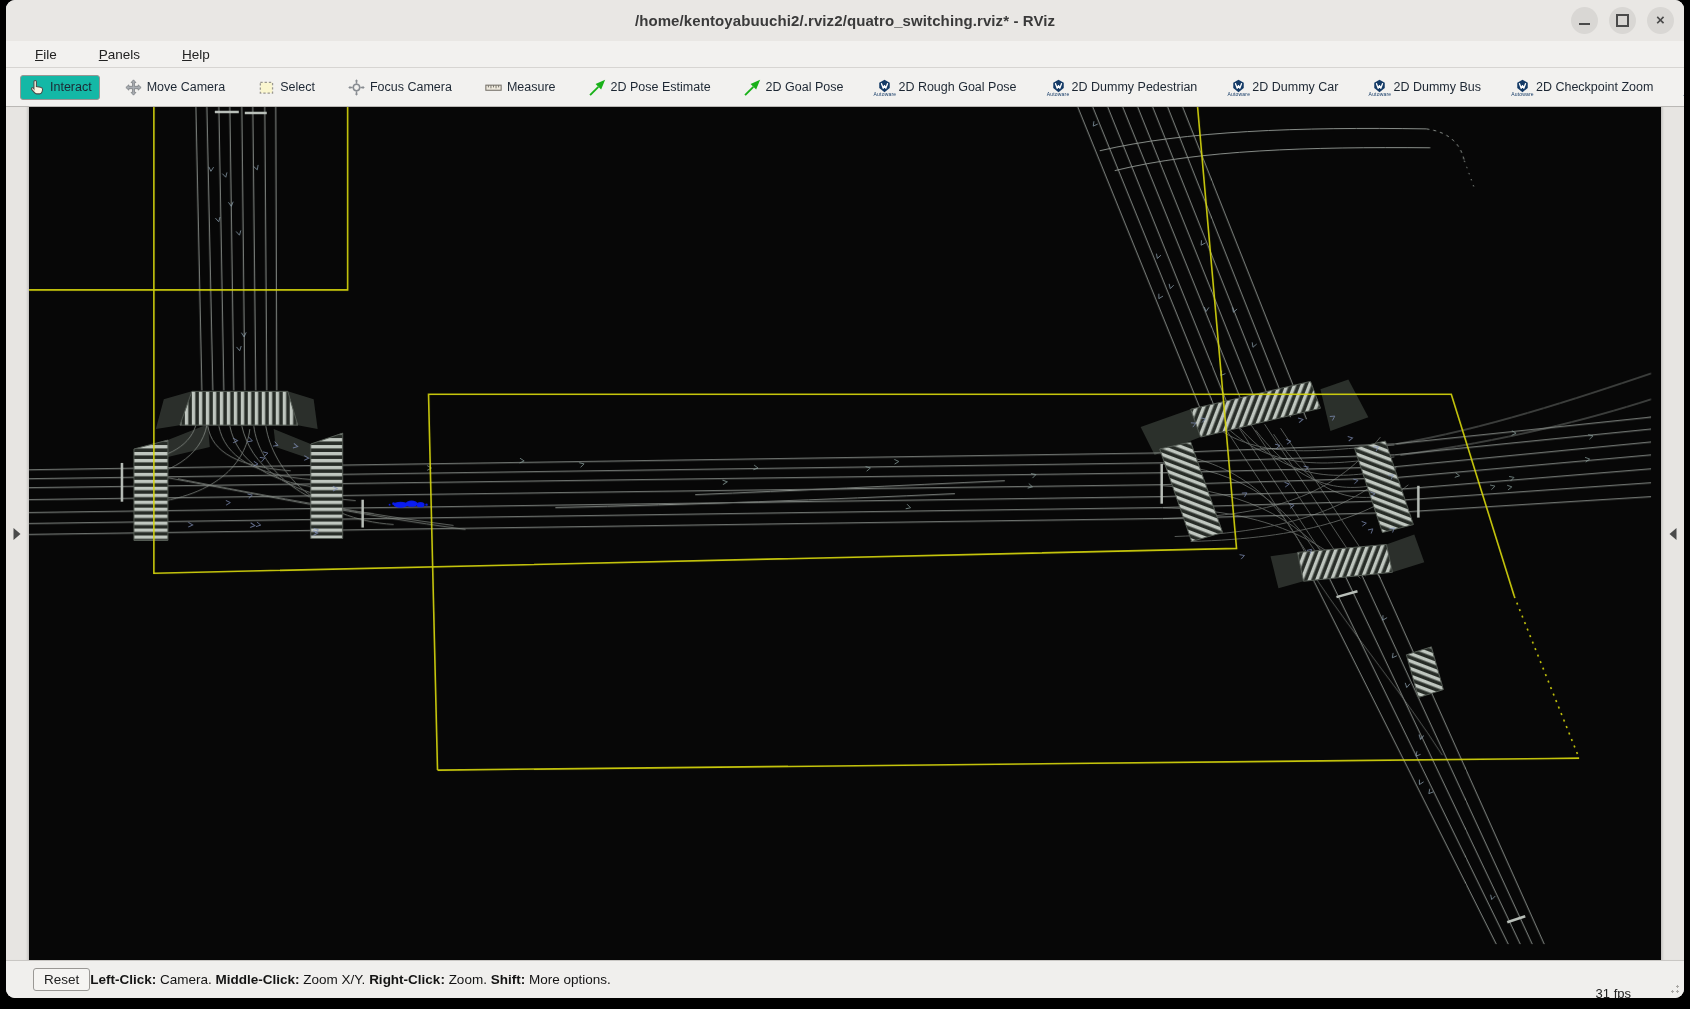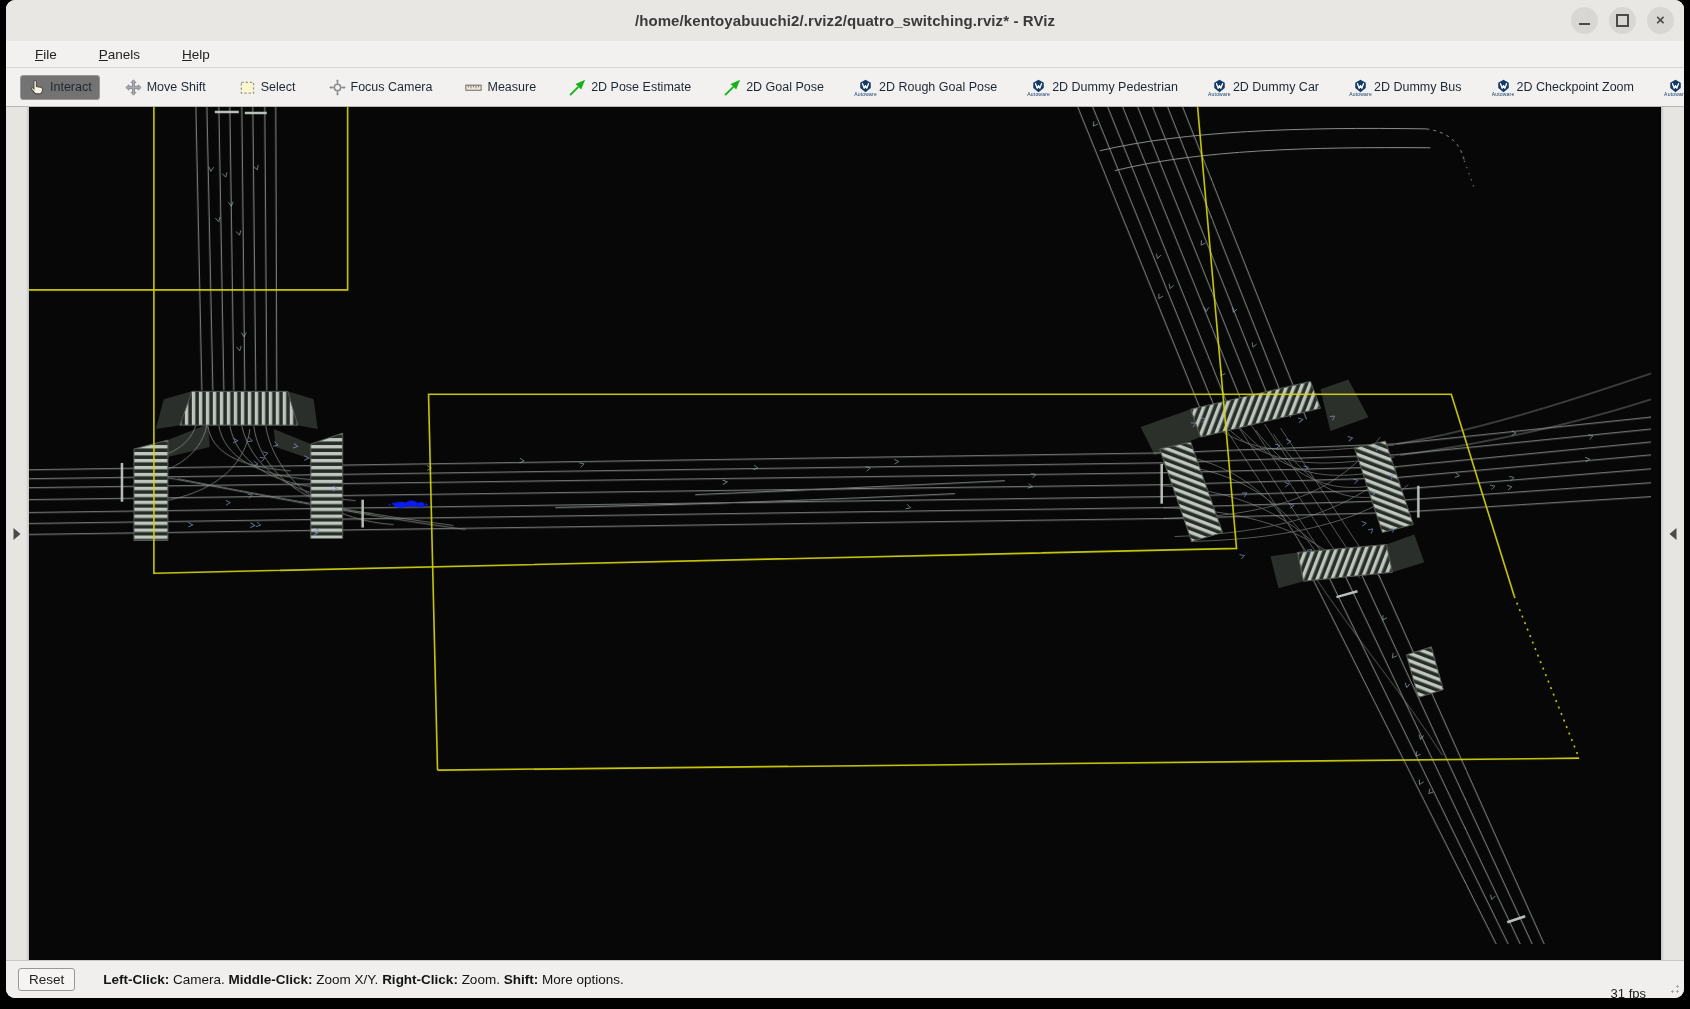--- a/index.html
+++ b/index.html
@@ -26,40 +26,40 @@
   
   .toolbar{height:38px;background:#f2f1ef;border-bottom:1px solid #bab8b5;
            display:flex;align-items:center;padding:0 8px 0 6px;flex:0 0 auto;}
   .draghandle{width:7px;height:22px;margin-right:8px;
      background-image:radial-gradient(circle,#b7b5b2 1px,transparent 1.2px);
      background-size:4px 4px;}
   .tools{display:flex;align-items:center;gap:17px;flex:1 1 auto;}
   .tool{display:flex;align-items:center;gap:5px;border:1px solid transparent;
         background:transparent;font-family:inherit;font-size:12.5px;color:#1d2733;
         padding:3px 7px;border-radius:3px;white-space:nowrap;}
-  .tool.active{border:1px solid #999693;background:#737373;}
+  .tool.active{border:1px solid #999693;background:#14b8a6;}
   .ico{width:17px;height:17px;display:inline-flex;flex-direction:column;align-items:center;position:relative;}
   .ico svg{width:17px;height:17px;display:block;}
   .ico.aw{height:17px;}
   .awcap{font-size:5px;color:#143a66;line-height:4px;letter-spacing:.2px;margin-top:-1px;}
   
   .vrow{flex:1 1 auto;display:flex;min-height:0;}
   .strip{width:22px;background:#e7e5e2;position:relative;flex:0 0 auto;}
   .strip.l{border-right:1px solid #c9c7c4;box-shadow:inset -2px 0 2px -1px #cfcdca;}
   .strip.r{border-left:1px solid #c9c7c4;box-shadow:inset 2px 0 2px -1px #cfcdca;}
   .expander{position:absolute;top:50%;left:50%;transform:translate(-50%,-50%);
             width:0;height:0;border:none;background:transparent;padding:0;}
   .tri-r{border-top:6px solid transparent;border-bottom:6px solid transparent;border-left:7px solid #4a4a4a;}
   .tri-l{border-top:6px solid transparent;border-bottom:6px solid transparent;border-right:7px solid #4a4a4a;}
   .viewport{flex:1 1 auto;background:#070707;position:relative;}
   .viewport svg{position:absolute;inset:0;width:100%;height:100%;}
   #map path,#map line,#map polygon,#map polyline{vector-effect:non-scaling-stroke;}
   
   .statusbar{height:37px;background:#f0efed;border-top:1px solid #c9c7c4;
-             display:flex;align-items:center;padding:0 12px;gap:28px;flex:0 0 auto;position:relative;}
+             display:flex;align-items:center;padding:0 27px;gap:0;flex:0 0 auto;position:relative;}
   .resetbtn{font-family:inherit;font-size:13.5px;color:#222;background:#f5f4f2;
             border:1px solid #9a9895;border-radius:3px;padding:3px 10px;}
   .hints{font-size:13.5px;color:#141414;}
   .hints b{font-weight:bold;}
   .fps{margin-left:auto;font-size:13px;color:#222;padding-right:26px;margin-top:28px;}
   .grip{position:absolute;right:4px;bottom:4px;width:13px;height:13px;
      background-image:radial-gradient(circle,#aaa8a5 1.1px,transparent 1.3px);
      background-size:5px 5px;background-position:bottom right;
      clip-path:polygon(100% 0,100% 100%,0 100%);}
 </style>
@@ -99,21 +99,21 @@
             </svg>
           </span>
           <span class="tlabel">Interact</span>
         </button>
         <button class="tool">
           <span class="ico">
             <svg viewBox="0 0 16 16">
               <path d="M8 .8 L10.3 3.4 H8.9 V6.9 H12.4 V5.5 L15.2 8 L12.4 10.5 V9.1 H8.9 V12.6 H10.3 L8 15.2 L5.7 12.6 H7.1 V9.1 H3.6 V10.5 L.8 8 L3.6 5.5 V6.9 H7.1 V3.4 H5.7 Z" fill="#a9adb2" stroke="#75797e" stroke-width="0.7"></path>
             </svg>
           </span>
-          <span class="tlabel">Move Shift</span>
+          <span class="tlabel">Move Camera</span>
         </button>
         <button class="tool">
           <span class="ico">
             <svg viewBox="0 0 16 16">
               <rect x="2.2" y="3.2" width="11.5" height="10" fill="#faf6cf" stroke="#9a9890" stroke-width="1.2" stroke-dasharray="2.2 1.8"></rect>
             </svg>
           </span>
           <span class="tlabel">Select</span>
         </button>
         <button class="tool">

